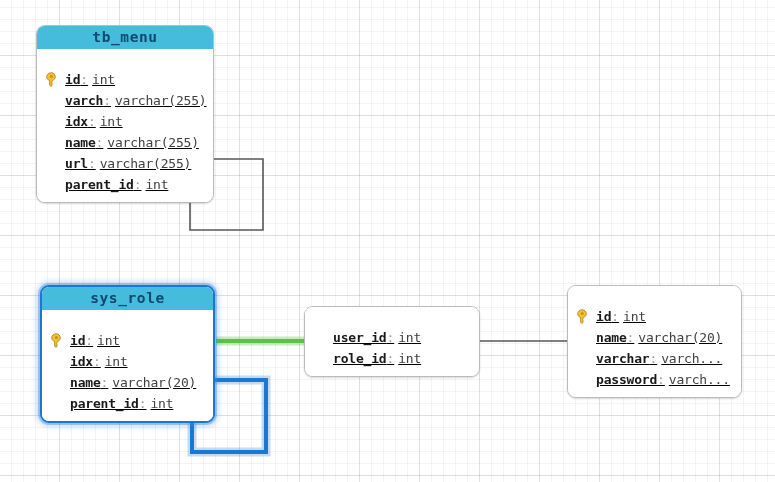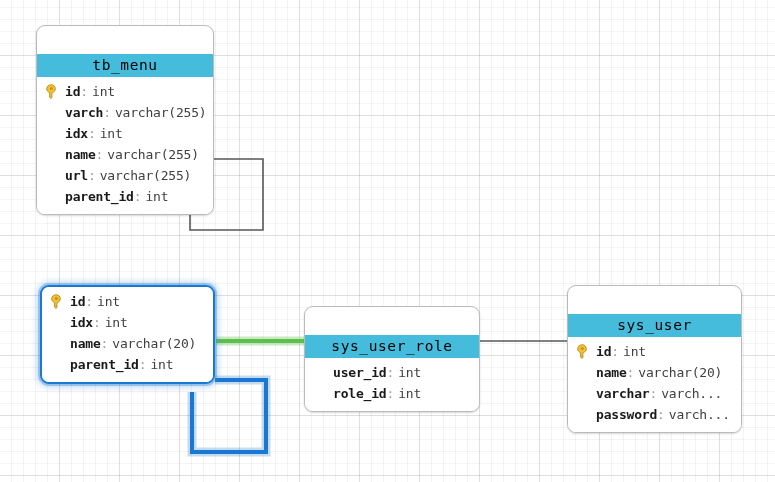--- a/index.html
+++ b/index.html
@@ -43,33 +43,33 @@
     box-shadow: 0 1px 2px rgba(0,0,0,0.16);
     overflow: hidden;
     z-index: 5;
   }
   .table-node.selected {
     border: 2px solid #1878d2;
     box-shadow: 0 0 0 2px rgba(56,138,220,0.35), 0 0 7px 2px rgba(56,138,220,0.45);
   }
   .table-header {
     background: #45bcdc;
-    color: #000000;
+    color: #0c4a6e;
     text-align: center;
-    font-weight: normal;
+    font-weight: bold;
     font-size: 14.5px;
     letter-spacing: 0.6px;
     line-height: 23px;
     height: 23px;
     white-space: nowrap;
-    margin-top: 28px;
   }
   .table-body {
-    padding: 4px 0 7px 0;
+    padding: 20px 0 7px 0;
     background: #ffffff;
+    text-decoration: underline;
   }
   .field-row {
     display: flex;
     align-items: center;
     height: 21px;
     padding-left: 8px;
     white-space: nowrap;
     font-size: 13px;
   }
   .keycell {
@@ -150,20 +150,21 @@
           </div>
           <div class="field-row">
             <span class="nokey"></span>
             <span class="field-name">parent_id</span>
             <span class="field-colon">:</span>
             <span class="field-type">int</span>
           </div>
         </div>
       </div>
       <div class="table-node selected" style="left: 40px; top: 285px; width: 175px;">
+        <div class="table-header">sys_role</div>
         <div class="table-body">
           <div class="field-row">
             <span class="keycell">
               <svg width="13" height="15" viewBox="0 0 13 15">
                 <path d="M6.5 0.7 C3.6 0.7 1.7 2.6 1.7 4.8 C1.7 6.6 2.9 8.0 4.6 8.5 L4.6 13.2 L6.0 14.4 L7.4 13.1 L6.4 12.1 L7.4 11.1 L6.4 10.1 L7.4 9.1 L7.4 8.5 C9.1 8.0 10.3 6.6 10.3 4.8 C10.3 2.6 8.4 0.7 6.5 0.7 Z" fill="#f2c230" stroke="#b8891b" stroke-width="0.9" stroke-linejoin="round"></path>
                 <circle cx="6.3" cy="4.5" r="1.5" fill="#c9901c"></circle>
               </svg>
             </span>
             <span class="field-name">id</span>
             <span class="field-colon">:</span>
@@ -183,38 +184,36 @@
           </div>
           <div class="field-row">
             <span class="nokey"></span>
             <span class="field-name">parent_id</span>
             <span class="field-colon">:</span>
             <span class="field-type">int</span>
           </div>
         </div>
       </div>
       <div class="table-node" style="left: 304px; top: 306px; width: 176px;">
-        <div class="table-header">sys_user_role</div>
         <div class="table-body">
           <div class="field-row">
             <span class="nokey"></span>
             <span class="field-name">user_id</span>
             <span class="field-colon">:</span>
             <span class="field-type">int</span>
           </div>
           <div class="field-row">
             <span class="nokey"></span>
             <span class="field-name">role_id</span>
             <span class="field-colon">:</span>
             <span class="field-type">int</span>
           </div>
         </div>
       </div>
       <div class="table-node" style="left: 567px; top: 285px; width: 175px;">
-        <div class="table-header">sys_user</div>
         <div class="table-body">
           <div class="field-row">
             <span class="keycell">
               <svg width="13" height="15" viewBox="0 0 13 15">
                 <path d="M6.5 0.7 C3.6 0.7 1.7 2.6 1.7 4.8 C1.7 6.6 2.9 8.0 4.6 8.5 L4.6 13.2 L6.0 14.4 L7.4 13.1 L6.4 12.1 L7.4 11.1 L6.4 10.1 L7.4 9.1 L7.4 8.5 C9.1 8.0 10.3 6.6 10.3 4.8 C10.3 2.6 8.4 0.7 6.5 0.7 Z" fill="#f2c230" stroke="#b8891b" stroke-width="0.9" stroke-linejoin="round"></path>
                 <circle cx="6.3" cy="4.5" r="1.5" fill="#c9901c"></circle>
               </svg>
             </span>
             <span class="field-name">id</span>
             <span class="field-colon">:</span>

